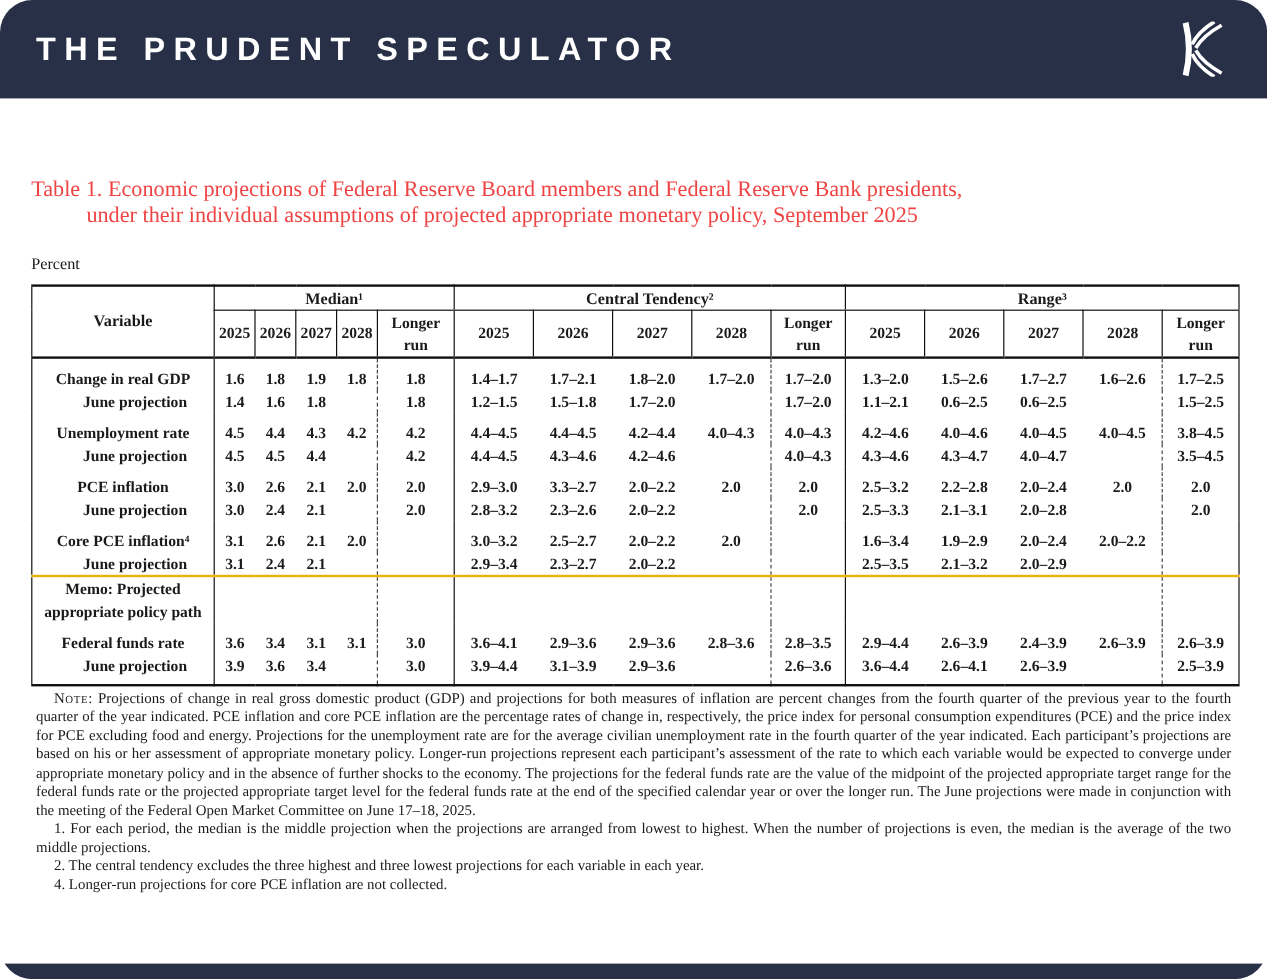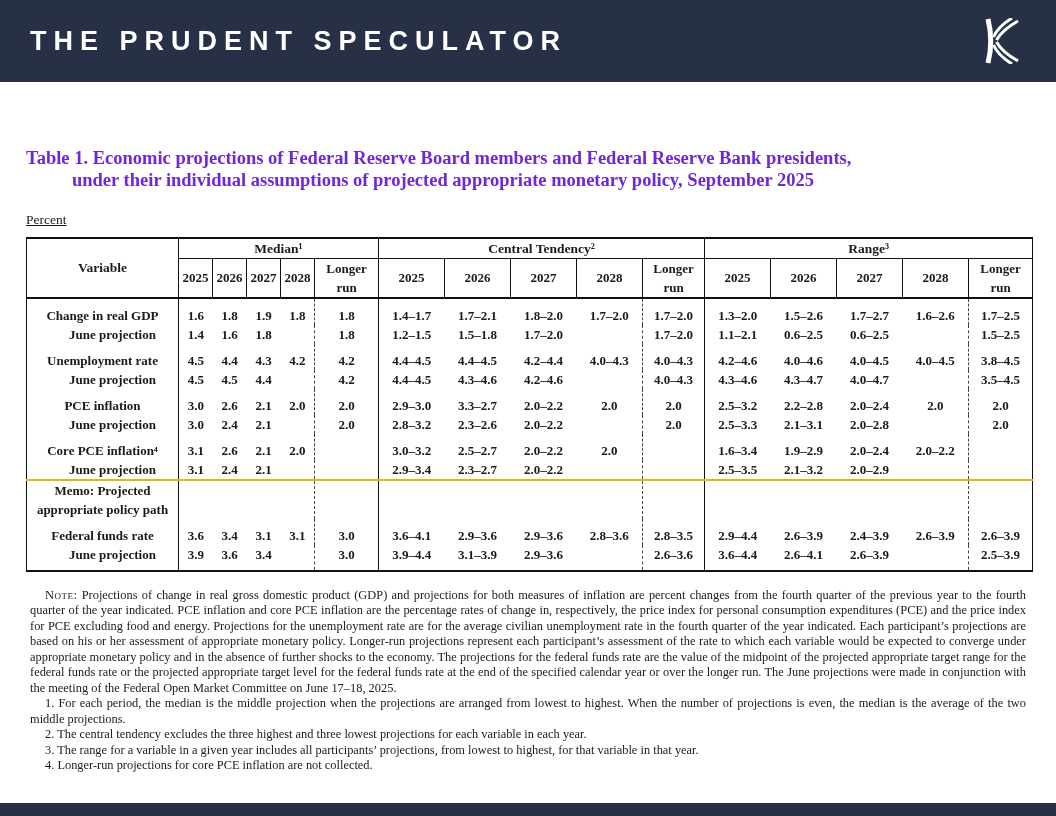--- a/index.html
+++ b/index.html
@@ -1,37 +1,37 @@
 <!DOCTYPE html>
 <html><head>
 <meta charset="utf-8">
 <style>
   * { margin:0; padding:0; box-sizing:border-box; }
   html,body { background:#ffffff; }
   .page {
     position:relative; width:1056px; height:816px; background:#ffffff;
-    overflow:hidden; font-family:"Liberation Serif", serif; color:#1a1a1a;
+    overflow:hidden; font-family:"Liberation Serif", serif; color:#1a1a1a;border-radius:27px;
   }
   
   .topbar {
     height:82px; background:#283048; display:flex; align-items:center;
     justify-content:space-between; padding:0 36px 0 30px;
   }
   .brand {
     color:#ffffff; font-family:"Liberation Sans", sans-serif; font-weight:bold;
     font-size:27px; letter-spacing:7px; white-space:nowrap;
   }
   .logo { width:38px; height:46px; display:block; }
   
   .bottombar { position:absolute; left:0; right:0; bottom:0; height:13px; background:#283048; }
   
   .main { padding:66px 26px 0 26px; }
-  .table-title { font-size:18.5px; font-weight:bold; line-height:1.18; color:#6d28d9; }
+  .table-title { font-size:18.5px; font-weight:normal; line-height:1.18; color:#ef4444; }
   .title-l2 { padding-left:46px; }
-  .percent { font-size:13.5px; margin-top:20px; margin-bottom:9px;text-decoration:underline; }
+  .percent { font-size:13.5px; margin-top:20px; margin-bottom:9px; }
   
   table.sep {
     border-collapse:collapse; table-layout:fixed; width:1006px;
     font-size:13px; font-weight:bold; color:#1a1a1a;
     border-top:2px solid #111; border-bottom:2px solid #111;
     border-left:1px solid #111; border-right:1px solid #111;
   }
   table.sep th, table.sep td {
     text-align:center; vertical-align:middle; padding:0 2px; line-height:19px;
     overflow:hidden; font-weight:bold;
@@ -42,21 +42,21 @@
   th.yh.gb { border-left:1px solid #111; }
   td.gb { border-left:1px solid #111; }
   td.lr { border-left:1px dashed #444; }
   td.var { text-align:left; padding-left:7px; line-height:18px;margin-top:20px; }
   tr.june td.var { padding-left:22px; }
   tr.pair-start td { padding-top:7px; }
   tr.last td { padding-bottom:6px; }
   tr.memo td { border-top:2px solid #eab308; }
   td.memo-label { text-align:left; padding:3px 4px 3px 7px; line-height:18px; }
   
-  .notes { margin:16px 4px 0 4px; font-size:12.4px; line-height:15.5px; text-align:justify; }
+  .notes { margin:3px 4px 0 4px; font-size:12.4px; line-height:15.5px; text-align:justify; }
   .note-para { text-indent:15px; }
   .sc { font-variant:small-caps; letter-spacing:0.5px; }
   .fn { text-indent:15px; margin-top:0; }
 </style>
 </head>
 <body>
 
 <div class="page">
 
   <div class="topbar">
@@ -324,21 +324,20 @@
           <td></td>
           <td class="lr">2.5–3.9</td>
         </tr>
       </tbody>
     </table>
 
     <div class="notes">
       <p class="note-para"><span class="sc">Note:</span> <span>Projections of change in real gross domestic product (GDP) and projections for both measures of inflation are percent changes from the fourth quarter of the previous year to the fourth quarter of the year indicated. PCE inflation and core PCE inflation are the percentage rates of change in, respectively, the price index for personal consumption expenditures (PCE) and the price index for PCE excluding food and energy. Projections for the unemployment rate are for the average civilian unemployment rate in the fourth quarter of the year indicated. Each participant’s projections are based on his or her assessment of appropriate monetary policy. Longer-run projections represent each participant’s assessment of the rate to which each variable would be expected to converge under appropriate monetary policy and in the absence of further shocks to the economy. The projections for the federal funds rate are the value of the midpoint of the projected appropriate target range for the federal funds rate or the projected appropriate target level for the federal funds rate at the end of the specified calendar year or over the longer run. The June projections were made in conjunction with the meeting of the Federal Open Market Committee on June 17–18, 2025.</span></p>
       <p class="fn">1. For each period, the median is the middle projection when the projections are arranged from lowest to highest. When the number of projections is even, the median is the average of the two middle projections.</p>
       <p class="fn">2. The central tendency excludes the three highest and three lowest projections for each variable in each year.</p>
-      <p class="fn">3. The range for a variable in a given year includes all participants’ projections, from lowest to highest, for that variable in that year.</p>
       <p class="fn">4. Longer-run projections for core PCE inflation are not collected.</p>
     </div>
 
   </div>
 
   <div class="bottombar"></div>
 
 </div>
 
 </body></html>

